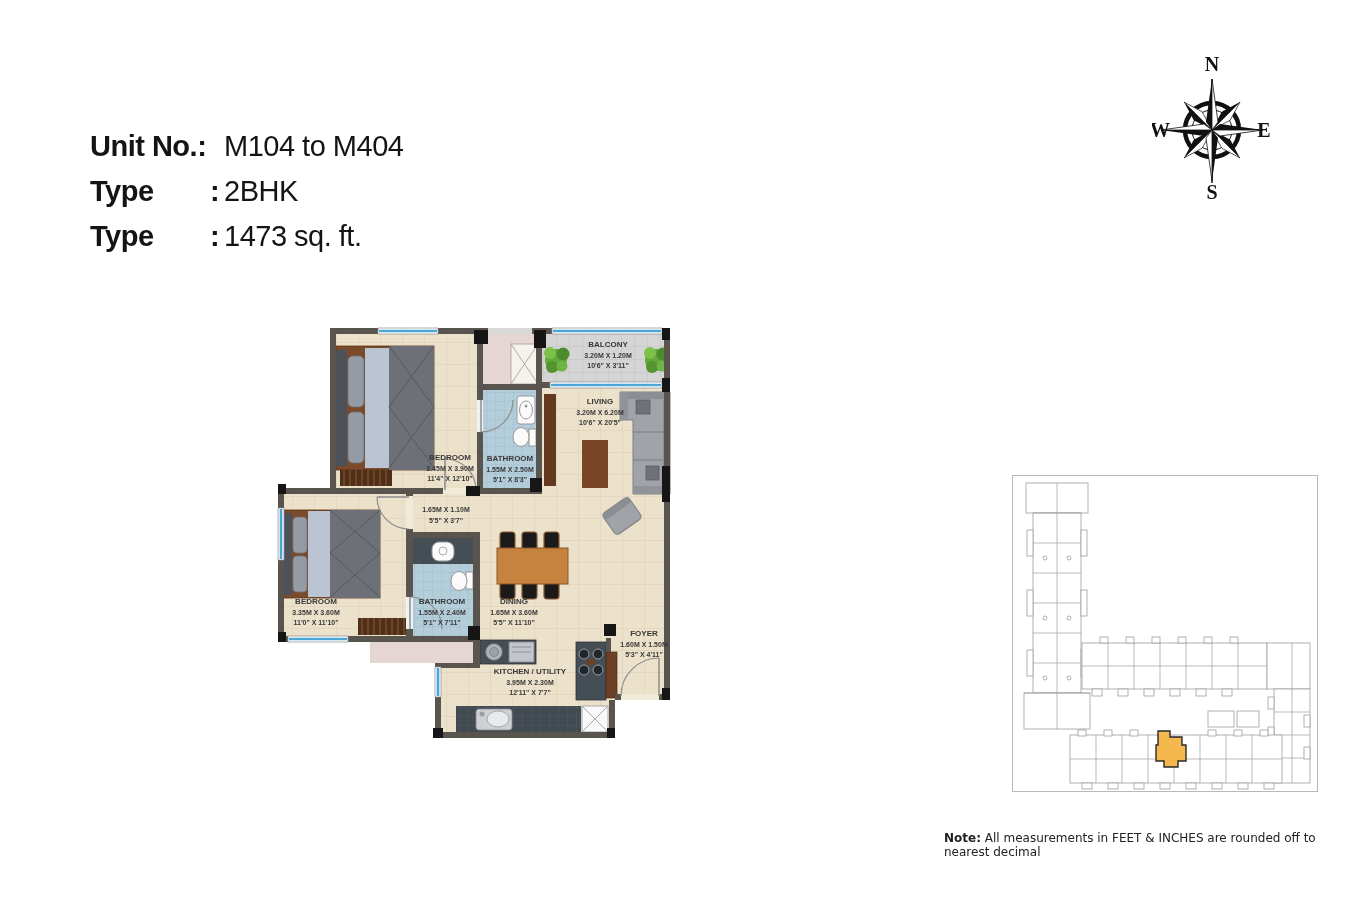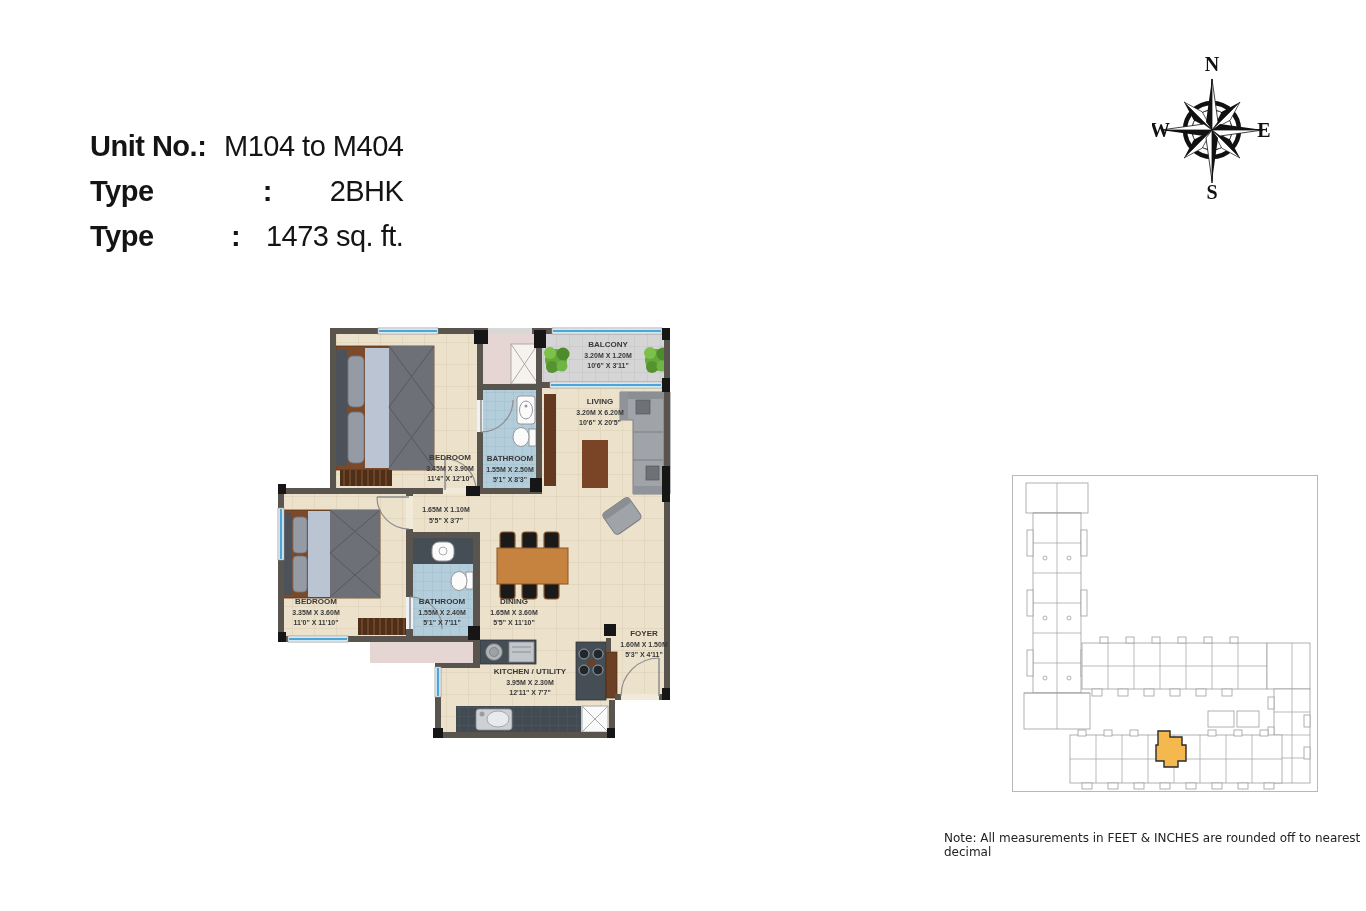--- a/index.html
+++ b/index.html
@@ -1,31 +1,31 @@
 <!DOCTYPE html>
 <html><head>
 <meta charset="utf-8">
 <style>
   html,body{margin:0;padding:0;background:#fff;}
   #page{position:relative;width:1366px;height:911px;background:#ffffff;overflow:hidden;
         font-family:"Liberation Sans",sans-serif;}
   
   #header{position:absolute;left:90px;top:130px;color:#141414;}
-  .hrow{display:flex;align-items:baseline;height:45px;white-space:nowrap;justify-content:space-between;}
+  .hrow{display:flex;align-items:baseline;height:45px;white-space:nowrap;}
   .hlbl{display:inline-block;width:120px;font-size:29px;font-weight:bold;letter-spacing:-.5px;}
   .hcol{display:inline-block;width:14px;font-size:29px;font-weight:bold;}
   .hval{font-size:29px;font-weight:normal;letter-spacing:-.5px;}
   
   #keyplan-title{position:absolute;left:1012px;top:437px;width:306px;text-align:center;
     font-size:20px;font-weight:bold;color:#1a1a1a;letter-spacing:.5px;}
   #keyplan-box{position:absolute;left:1012px;top:475px;}
   
   #note{position:absolute;left:944px;top:831px;width:420px;font-family:"DejaVu Sans",sans-serif;
     font-size:12px;color:#222;}
-  #note b{font-weight:normal;}
+  #note b{font-weight:bold;}
   
   #floorplan{position:absolute;left:270px;top:320px;}
   #compass{position:absolute;left:1152px;top:55px;}
   
   .pl-name{font:bold 8px "Liberation Sans",sans-serif;fill:#383838;text-anchor:middle;}
   .pl-dim{font:bold 7px "Liberation Sans",sans-serif;fill:#383838;text-anchor:middle;}
   .cmp-letter{font:bold 20px "Liberation Serif",serif;fill:#111;text-anchor:middle;}
   .kp{fill:#ffffff;stroke:#9d9d9d;stroke-width:0.8;}
   .kp-line{stroke:#9d9d9d;stroke-width:0.7;fill:none;}
   .wall{fill:#59544d;}

